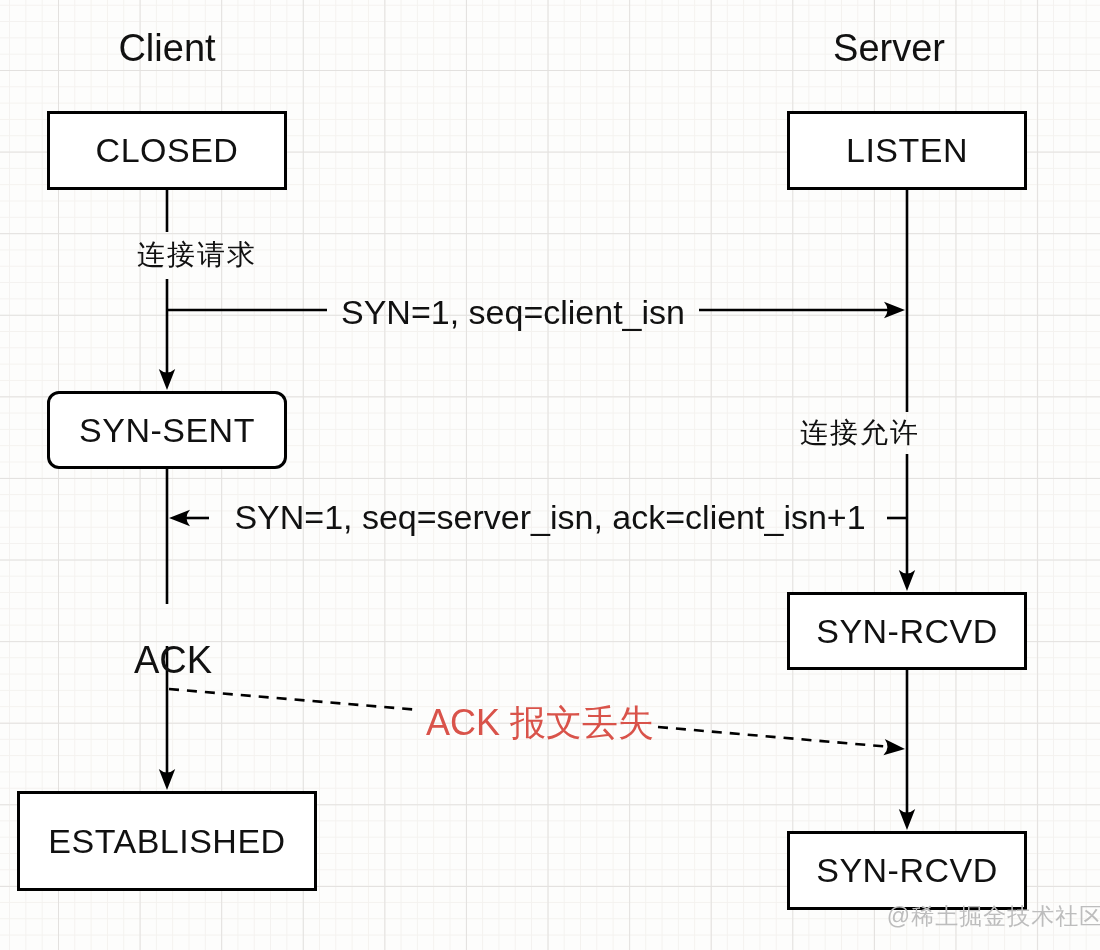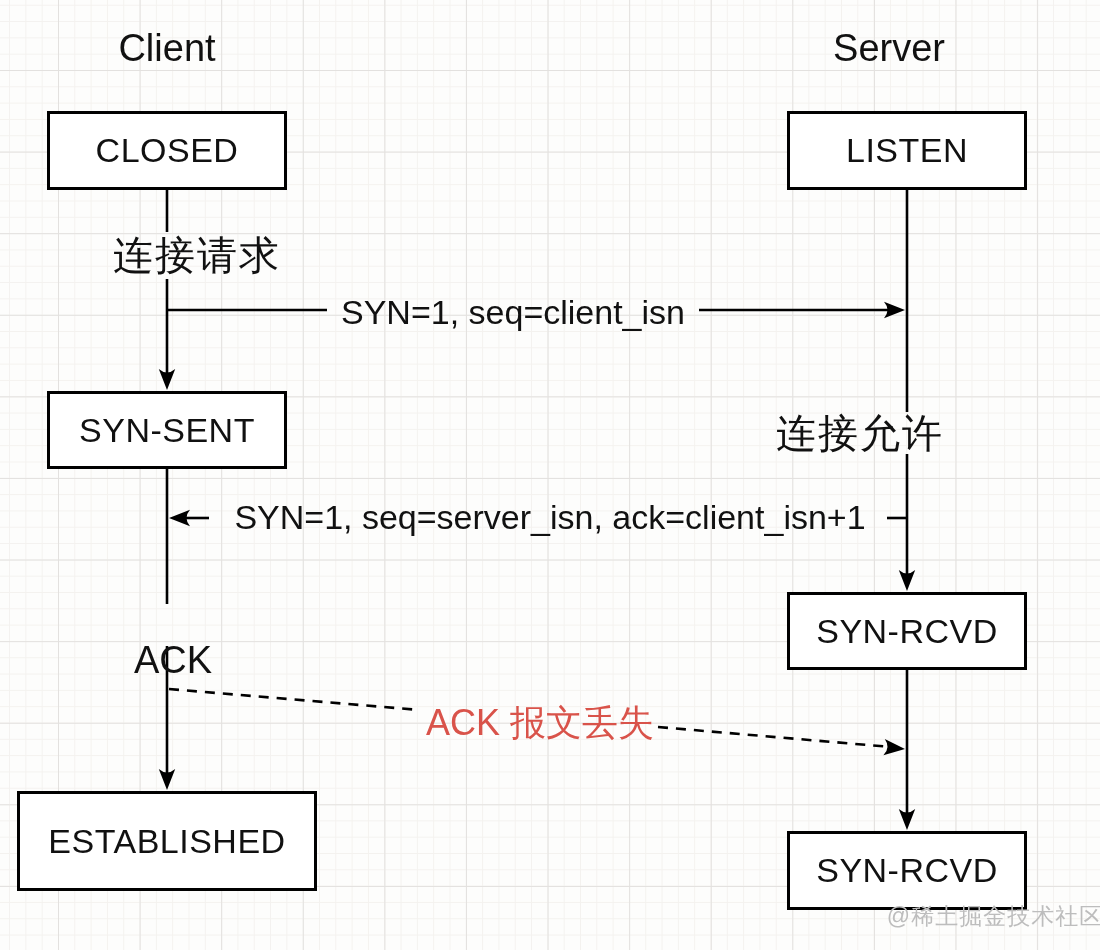--- a/index.html
+++ b/index.html
@@ -40,21 +40,21 @@
     color: #111;
     letter-spacing: 0.5px;
   }
   .label {
     position: absolute;
     transform: translate(-50%, -50%);
     white-space: nowrap;
     color: #111;
   }
   .lane-title { font-size: 38px; }
-  .cn-label   { font-size: 40px; letter-spacing: 2px; }
+  .cn-label   { font-size: 28px; letter-spacing: 2px; }
   .ack-label  { font-size: 38px; }
   .msg-label  { font-size: 34px; }
   .lost-label { font-size: 36px; font-weight: 500; }
   .watermark  { font-size: 23px; letter-spacing: 1px; }
 </style>
 </head>
 <body>
 
 <div class="canvas">
 
@@ -92,21 +92,21 @@
 
   <div class="label lane-title" style="left:167px; top:48px;">Client</div>
   <div class="label lane-title" style="left:889px; top:48px;">Server</div>
 
   <div class="state-box" style="left:787px; top:111px; width:240px; height:79px;">
     <span>LISTEN</span>
   </div>
   <div class="state-box" style="left:47px;  top:111px; width:240px; height:79px;">
     <span>CLOSED</span>
   </div>
-  <div class="state-box" style="left:47px;  top:391px; width:240px; height:78px;">
+  <div class="state-box" style="left:47px;  top:391px; width:240px; height:78px;border-radius:12px;">
     <span>SYN-SENT</span>
   </div>
   <div class="state-box" style="left:787px; top:592px; width:240px; height:78px;">
     <span>SYN-RCVD</span>
   </div>
   <div class="state-box" style="left:17px;  top:791px; width:300px; height:100px;">
     <span>ESTABLISHED</span>
   </div>
   <div class="state-box" style="left:787px; top:831px; width:240px; height:79px;">
     <span>SYN-RCVD</span>

